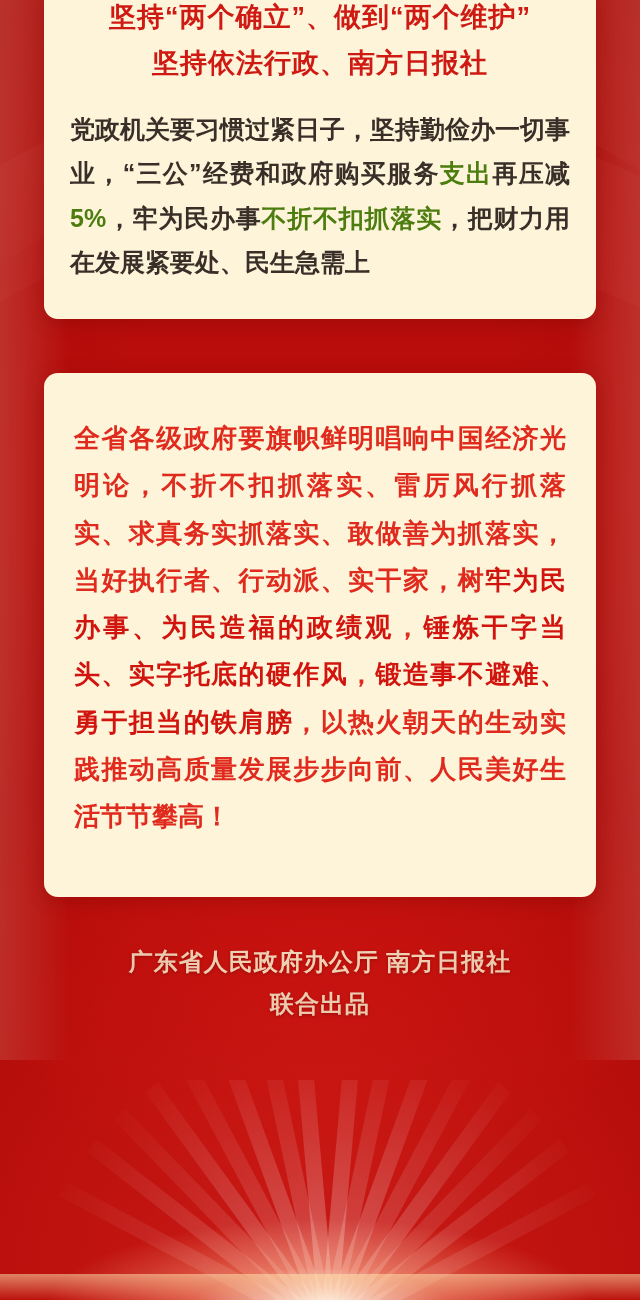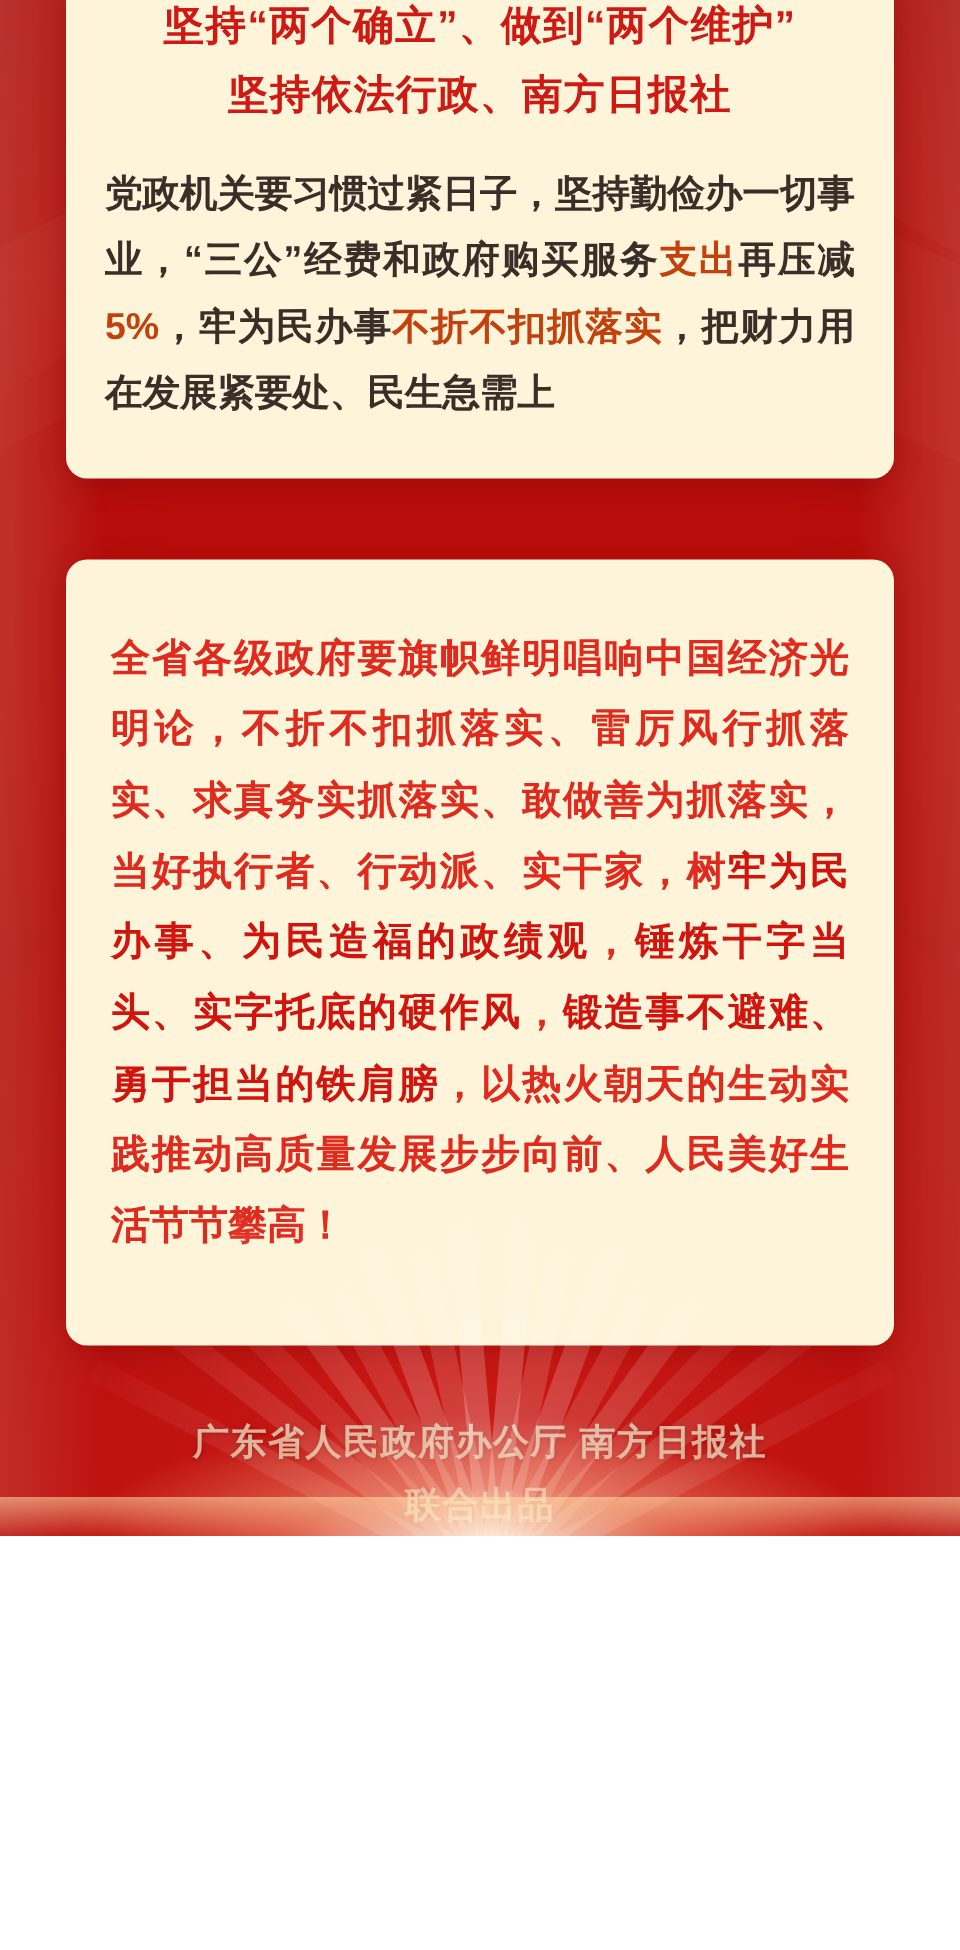--- a/index.html
+++ b/index.html
@@ -6,21 +6,21 @@
     margin: 0;
     padding: 0;
     background: #ffffff;
   }
   body {
     font-family: "Liberation Sans", sans-serif;
   }
   .poster {
     position: relative;
     width: 640px;
-    height: 1024px;
+    height: 1300px;
     overflow: hidden;
     background:
       radial-gradient(ellipse 120% 60% at 50% 100%, #e8241e 0%, #cf1410 45%, #b80d0b 75%),
       linear-gradient(180deg, #c8120f 0%, #bb0d0c 30%, #c51310 60%, #d41a14 100%);
   }
   
   .bg-ribbon {
     position: absolute;
     pointer-events: none;
     background: linear-gradient(90deg, rgba(255,255,255,0.00), rgba(255,170,150,0.18), rgba(255,255,255,0.00));
@@ -81,21 +81,21 @@
   .body-text {
     margin: 20px 0 0 0;
     font-size: 25px;
     line-height: 1.78;
     color: #3a2f28;
     text-align: justify;
     text-justify: inter-ideograph;
     font-weight: bold;
   }
   .hl {
-    color: #c2410c;
+    color: #4d7c0f;
   }
 
   .card-2 .p2 {
     margin: 0;
     font-size: 26px;
     line-height: 1.82;
     color: #e02a1d;
     text-align: justify;
     text-justify: inter-ideograph;
     font-weight: bold;

